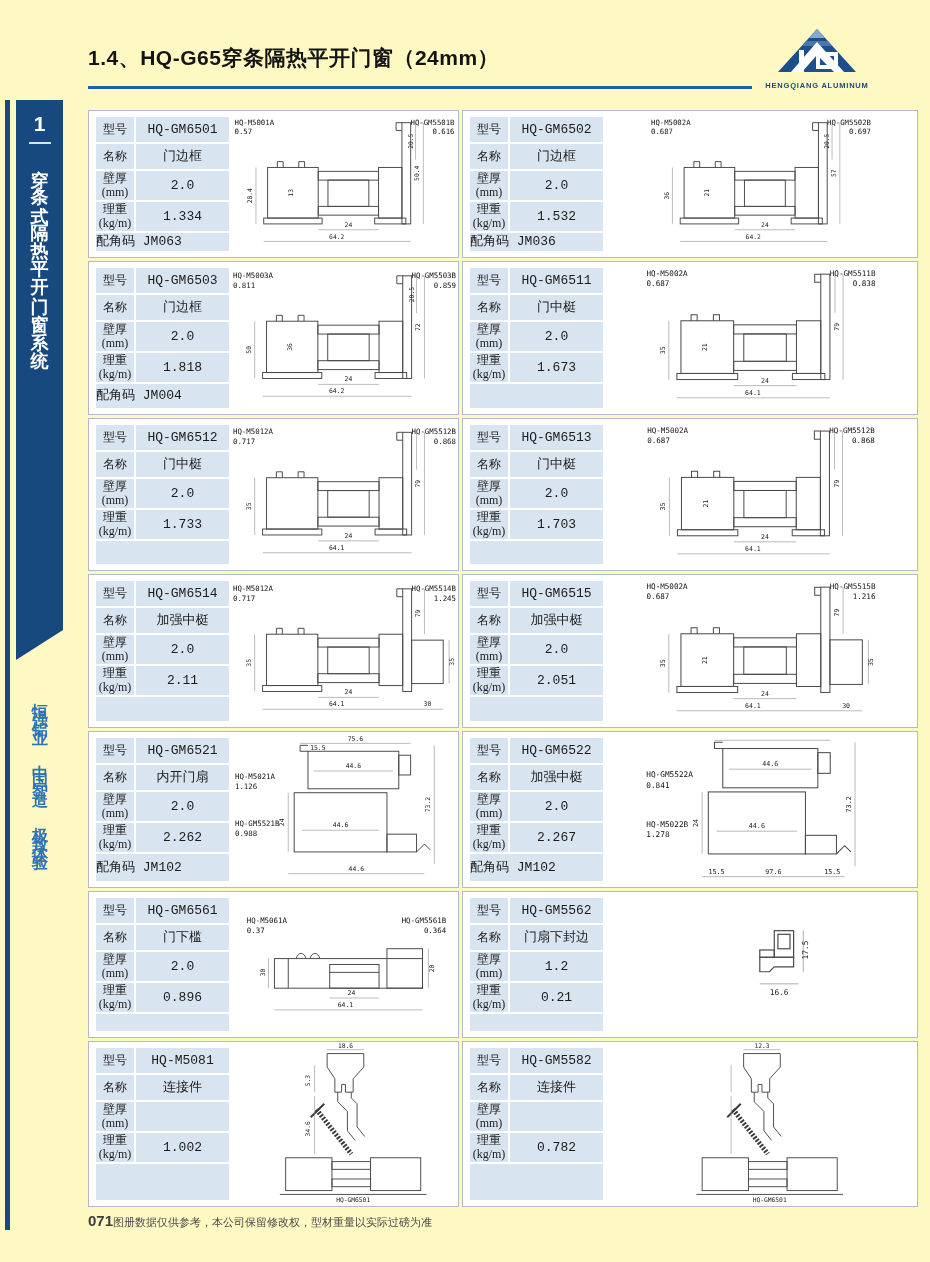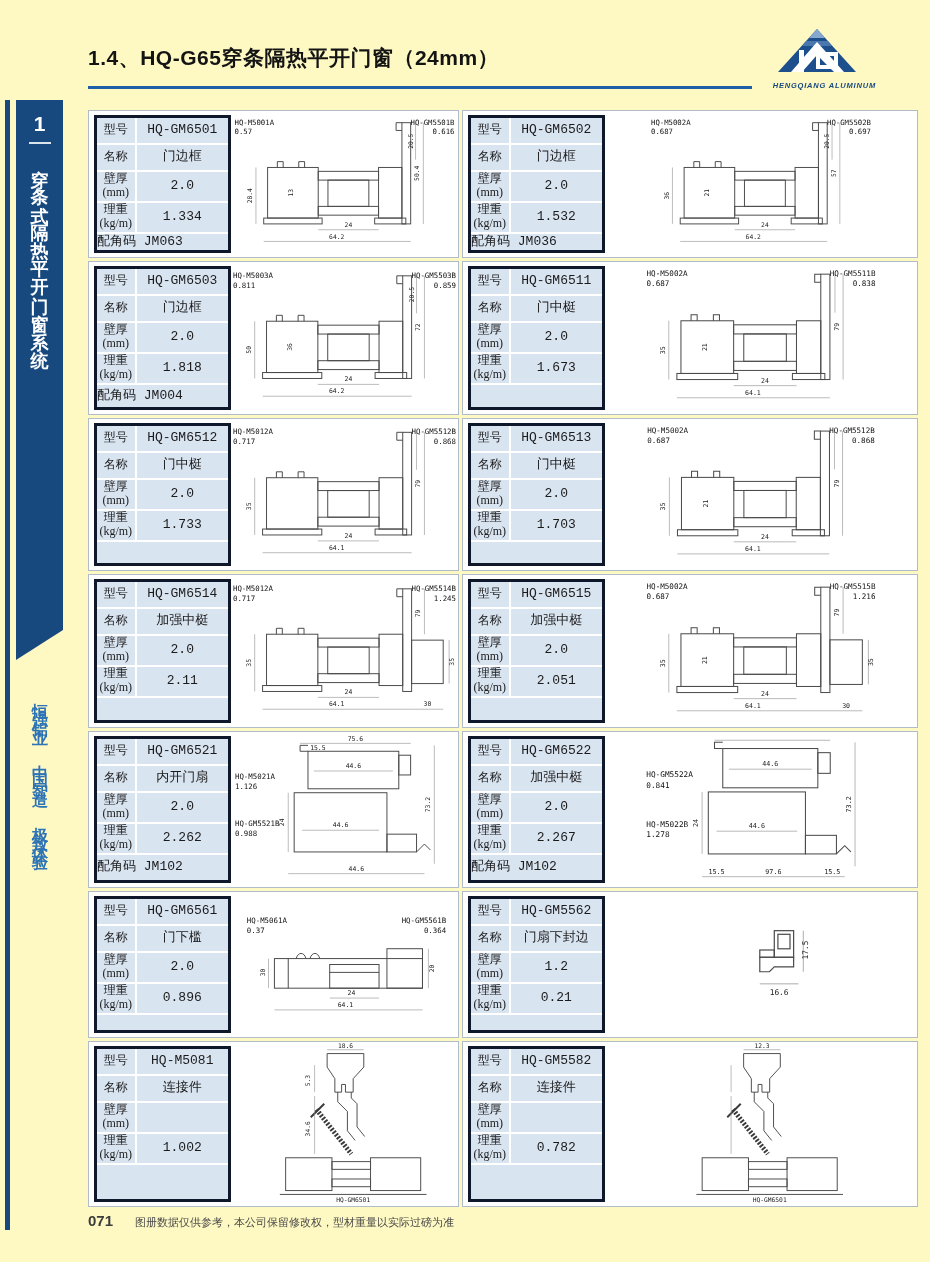--- a/index.html
+++ b/index.html
@@ -8,21 +8,21 @@
   }
   *{box-sizing:border-box; margin:0; padding:0;}
   html,body{background:#fff;}
   .page{position:relative; width:930px; height:1262px; background:#fef9c3; overflow:hidden;
         font-family:"Liberation Sans",sans-serif;}
 
   
   .title{position:absolute; left:88px; top:44px; font-size:21px; font-weight:bold;
          color:#141414; letter-spacing:.5px;}
   .title-rule{position:absolute; left:88px; top:86px; width:664px; height:3px; background:var(--rule);}
-  .brand{position:absolute; left:758px; top:28px; width:118px; text-align:right;font-style:italic;}
+  .brand{position:absolute; left:758px; top:28px; width:118px; text-align:center;}
   .brand-caption{font-size:7.5px; font-weight:bold; color:var(--navy); letter-spacing:.8px; margin-top:1px;}
 
   
   .edge-strip{position:absolute; left:5px; top:100px; width:5px; height:1130px; background:var(--navy);}
   .ribbon{position:absolute; left:16px; top:100px; width:47px; height:560px; background:var(--navy);
           clip-path:polygon(0 0,100% 0,100% calc(100% - 30px),0 100%);
           display:flex; flex-direction:column; align-items:center;}
   .ribbon-num{color:#fff; font-size:21px; font-weight:bold; margin-top:12px;}
   .ribbon-div{width:22px; height:2px; background:rgba(255,255,255,.85); margin:6px 0 12px;}
   .v-text{writing-mode:vertical-rl; text-orientation:upright;}
@@ -34,40 +34,40 @@
           font-family:"Liberation Serif",serif;}
 
   
   .grid{position:absolute; left:88px; top:110px; width:830px;}
   .row{display:flex; gap:3px; margin-bottom:3px;}
   .cell{border:1px solid var(--border); background:#fff; display:flex; overflow:hidden;}
   .cell-l{width:371px;}
   .cell-r{width:456px;}
 
   table.spec{width:137px; min-width:137px; border-collapse:collapse; table-layout:fixed;
-             background:var(--cellbg); border:3px solid #0f172a; margin:4px 0 4px 5px;
+             background:var(--cellbg); border:1px solid #0f172a; margin:4px 0 4px 5px;
              height:calc(100% - 8px); align-self:stretch;}
   table.spec td{border:2px solid #fff; vertical-align:middle;}
   td.lbl{width:40px; font:12px/1.15 "Liberation Serif",serif; color:var(--ink); text-align:center;}
   td.val{font:13px/1.2 "Liberation Mono",monospace; color:var(--ink); text-align:center;}
   td.corner{font:13px/1.2 "Liberation Mono",monospace; color:var(--ink); }
   tr.r-sm{height:27px;} tr.r-md{height:31px;margin-top:12px;}
 
   .drawing{position:relative; flex:1;}
   .drawing svg{width:100%; height:100%; display:block;}
   .sk{fill:none; stroke:#4a4a4a; stroke-width:1;}
   .dim{fill:none; stroke:#8d8d8d; stroke-width:.6;}
   .screw{fill:none; stroke:#3a3a3a; stroke-width:5; stroke-dasharray:2 1.6;}
   .drawing text{font-family:"DejaVu Sans Mono",monospace; font-size:6.5px; fill:#222;}
   .drawing text.ref{font-size:7.5px; fill:#111;}
 
   
   .footer{position:absolute; left:88px; top:1212px; display:flex; align-items:baseline; gap:0;}
   .footer-page{font-size:15px; font-weight:bold; color:#3c3c3c;}
-  .footer-note{font-size:11px; color:#4a4a4a;margin-left:22px;}
+  .footer-note{font-size:11px; color:#4a4a4a;}
 </style>
 </head>
 <body>
 
 <div class="page">
 
   <div class="title">1.4、HQ-G65穿条隔热平开门窗（24mm）</div>
   <div class="title-rule"></div>
 
   <div class="brand">

